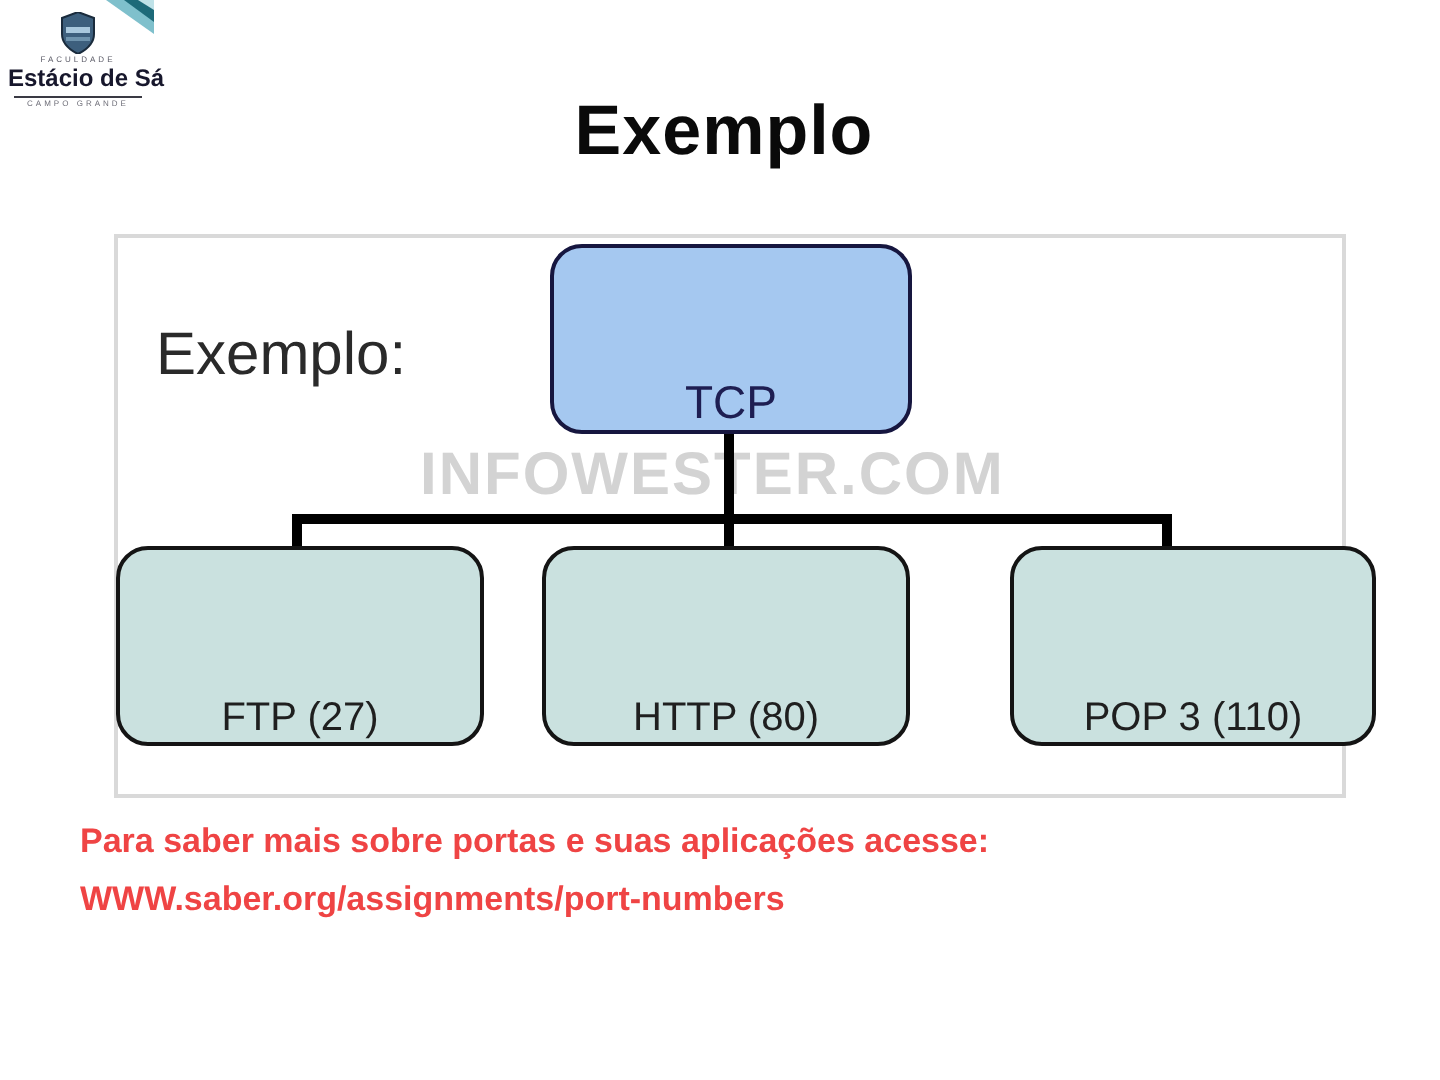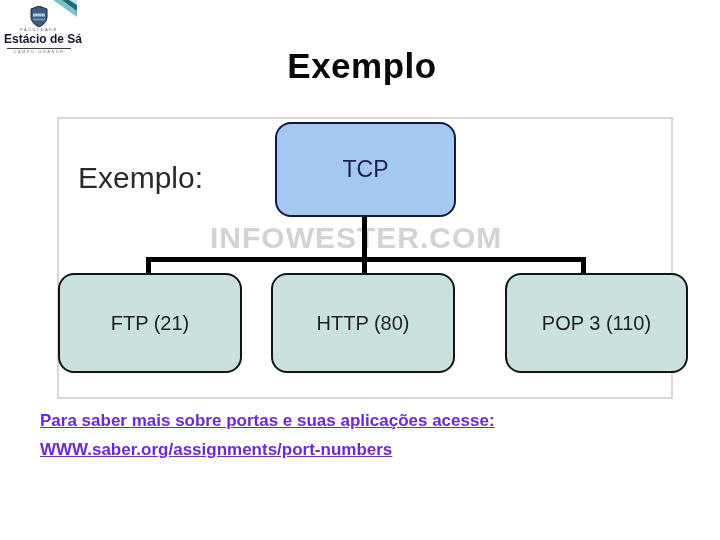--- a/index.html
+++ b/index.html
@@ -20,41 +20,41 @@
          font-size:35px;font-weight:bold;letter-spacing:0.5px;color:var(--title,#0a0a0a);}
 
   
   .panel{position:absolute;left:57px;top:117px;width:612px;height:278px;
          background:#ffffff;border:2px solid var(--panel-border,#d9d9d9);}
   .diagram-caption{position:absolute;left:78px;top:161px;font-size:30px;
          color:#2a2a2a;font-weight:400;}
   .watermark{position:absolute;left:210px;top:221px;font-size:30px;font-weight:bold;
          letter-spacing:1px;color:var(--watermark,#d3d3d3);z-index:1;white-space:nowrap;}
 
-  .node{display:flex;align-items:center;justify-content:center;box-sizing:border-box;
+  .node{display:flex;align-items:flex-end;justify-content:center;box-sizing:border-box;
         border-radius:16px;z-index:3;position:absolute;}
   .node-root{left:275px;top:122px;width:181px;height:95px;
         background:var(--root-fill,#a5c8f0);border:2px solid var(--root-border,#16163f);
         font-size:23px;color:var(--root-text,#1e1e52);}
   .node-child{top:273px;height:100px;background:var(--child-fill,#cae1df);
         border:2px solid var(--child-border,#141414);font-size:20px;color:#1f1f1f;}
   .child-0{left:58px;width:184px;}
   .child-1{left:271px;width:184px;}
   .child-2{left:505px;width:183px;}
 
   .conn{position:absolute;background:var(--connector,#000000);z-index:2;}
   .conn-root-v{left:362px;top:215px;width:5px;height:45px;}
   .conn-bus{left:146px;top:257px;width:440px;height:5px;}
   .conn-stub-0{left:146px;top:260px;width:5px;height:15px;}
   .conn-stub-1{left:362px;top:260px;width:5px;height:15px;}
   .conn-stub-2{left:581px;top:260px;width:5px;height:15px;}
 
   
   .body-text{position:absolute;left:40px;top:406px;font-size:17px;font-weight:bold;
-        color:#6d28d9;line-height:29px;text-decoration:underline;}
+        color:#ef4444;line-height:29px;}
 
   
   .footer{position:absolute;left:0;right:0;top:511px;text-align:center;
         font-size:14px;color:var(--footer-text,#3c3c3c);}
 </style>
 </head>
 <body>
 
 <div class="stage">
 
@@ -86,21 +86,21 @@
   <div class="conn conn-root-v"></div>
   <div class="conn conn-bus"></div>
   <div class="conn conn-stub-0"></div>
   <div class="conn conn-stub-1"></div>
   <div class="conn conn-stub-2"></div>
 
   <div class="node node-root">
     <span>TCP</span>
   </div>
   <div class="node node-child child-0">
-    <span>FTP (21)</span>
+    <span>FTP (27)</span>
   </div>
   <div class="node node-child child-1">
     <span>HTTP (80)</span>
   </div>
   <div class="node node-child child-2">
     <span>POP 3 (110)</span>
   </div>
 
   <div class="body-text">
     <div>Para saber mais sobre portas e suas aplicações acesse:</div>

